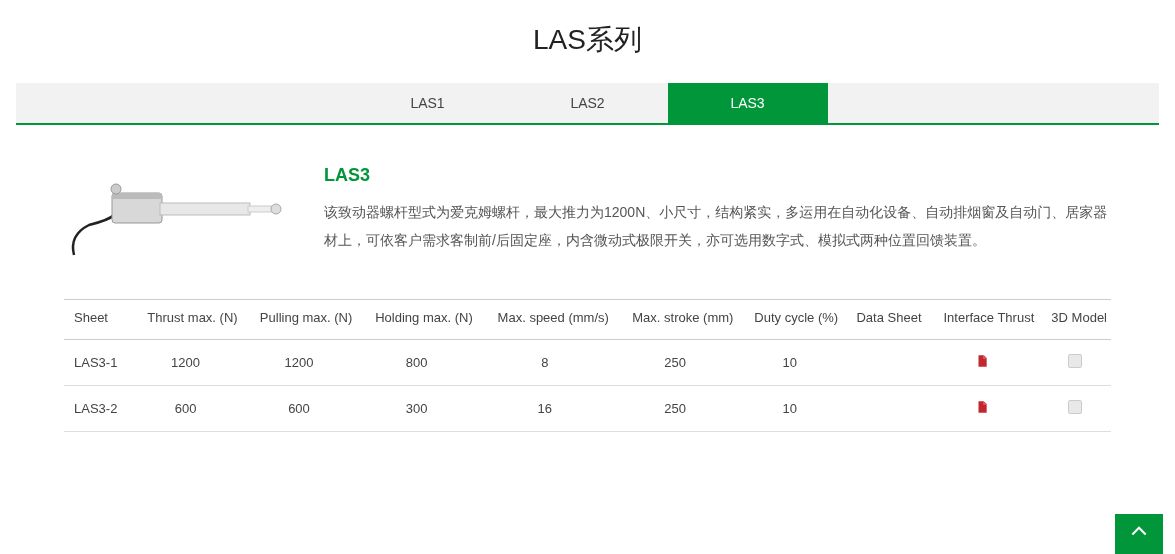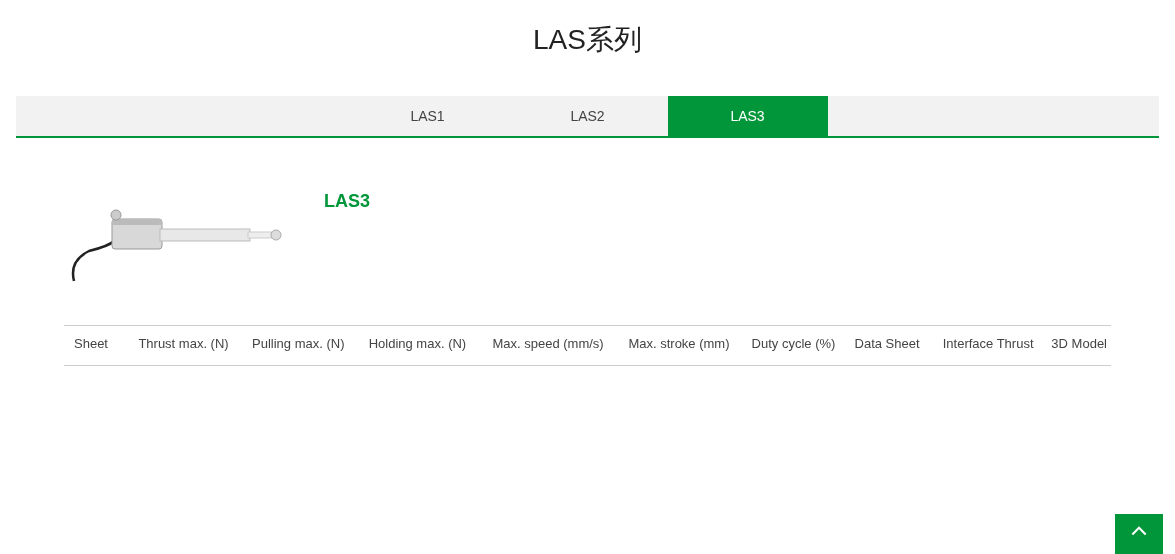--- a/index.html
+++ b/index.html
@@ -17,21 +17,21 @@
     font-size: 28px;
     font-weight: 400;
     color: #222;
     padding-top: 21px;
     padding-bottom: 24px;
   }
   .tabs {
     display: flex;
     background: #f2f2f2;
     border-bottom: 2px solid #009639;
-    margin: 13px 16px;
+    margin: 0 16px;
   }
   .tabs-spacer { flex: 1; }
   .tab {
     width: 160px;
     text-align: center;
     padding: 12px 0;
     font-size: 14px;
     color: #444;
     cursor: pointer;
     background: #f2f2f2;
@@ -141,40 +141,83 @@
 
       <rect x="96" y="38" width="90" height="12" fill="#e8e8e8" stroke="#bbb"></rect>
 
       <rect x="184" y="41" width="24" height="6" fill="#eee" stroke="#ccc"></rect>
 
       <circle cx="212" cy="44" r="5" fill="#ddd" stroke="#aaa"></circle>
     </svg>
   </div>
   <div class="product-text">
     <div class="product-heading">LAS3</div>
+    <div class="product-desc">该致动器螺杆型式为爱克姆螺杆，最大推力为1200N、小尺寸，结构紧实，多运用在自动化设备、自动排烟窗及自动门、居家器材上，可依客户需求客制前/后固定座，内含微动式极限开关，亦可选用数字式、模拟式两种位置回馈装置。</div>
   </div>
 </div>
 
 <div class="table-wrap">
   <table>
     <thead>
       <tr>
         <th>Sheet</th>
         <th>Thrust max. (N)</th>
         <th>Pulling max. (N)</th>
         <th>Holding max. (N)</th>
         <th>Max. speed (mm/s)</th>
         <th>Max. stroke (mm)</th>
         <th>Duty cycle (%)</th>
         <th>Data Sheet</th>
         <th>Interface Thrust</th>
         <th>3D Model</th>
       </tr>
     </thead>
     <tbody>
+      <tr>
+        <td>LAS3-1</td>
+        <td>1200</td>
+        <td>1200</td>
+        <td>800</td>
+        <td>8</td>
+        <td>250</td>
+        <td>10</td>
+        <td></td>
+        <td>
+          <span class="pdf-icon">
+            <svg viewBox="0 0 24 24">
+                <path fill="#c1272d" d="M6 2h9l5 5v15H6z"></path>
+                <path fill="#fff" d="M14 2v6h6" opacity="0.3"></path>
+              </svg>
+          </span>
+        </td>
+        <td>
+          <span class="model-icon"></span>
+        </td>
+      </tr>
+      <tr>
+        <td>LAS3-2</td>
+        <td>600</td>
+        <td>600</td>
+        <td>300</td>
+        <td>16</td>
+        <td>250</td>
+        <td>10</td>
+        <td></td>
+        <td>
+          <span class="pdf-icon">
+            <svg viewBox="0 0 24 24">
+                <path fill="#c1272d" d="M6 2h9l5 5v15H6z"></path>
+                <path fill="#fff" d="M14 2v6h6" opacity="0.3"></path>
+              </svg>
+          </span>
+        </td>
+        <td>
+          <span class="model-icon"></span>
+        </td>
+      </tr>
     </tbody>
   </table>
 </div>
 
 <div class="scroll-top">
   <span>
     <svg viewBox="0 0 24 24">
         <path d="M4 15 L12 7 L20 15" stroke="#fff" stroke-width="2.5" fill="none"></path>
       </svg>
   </span>

